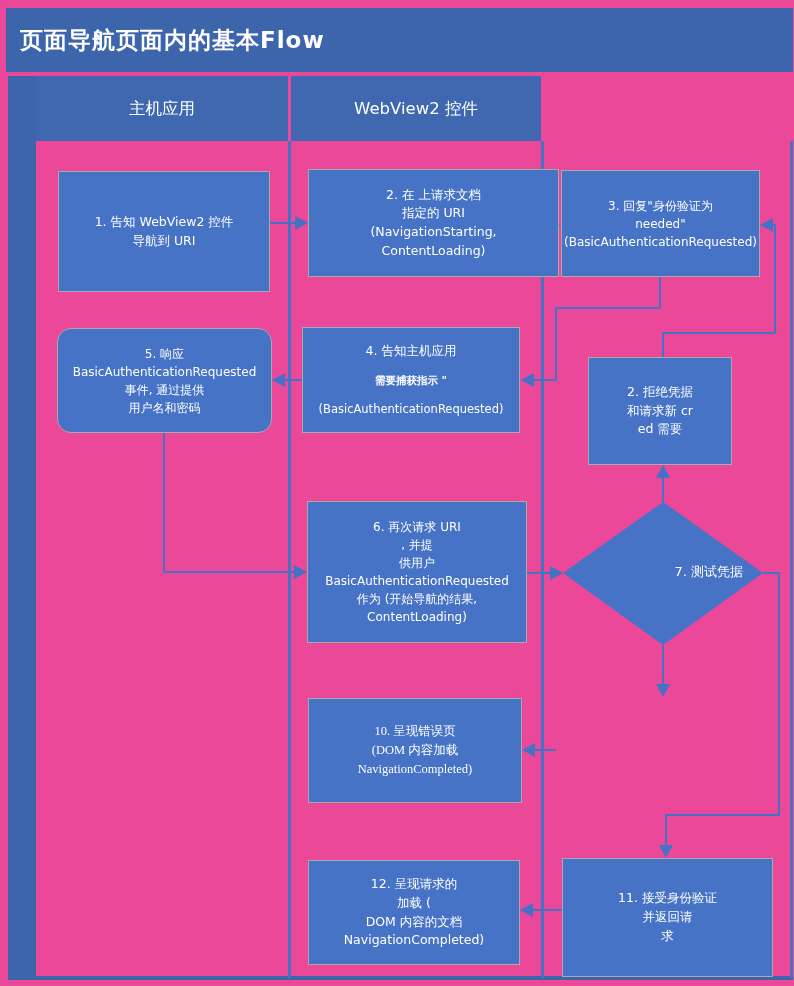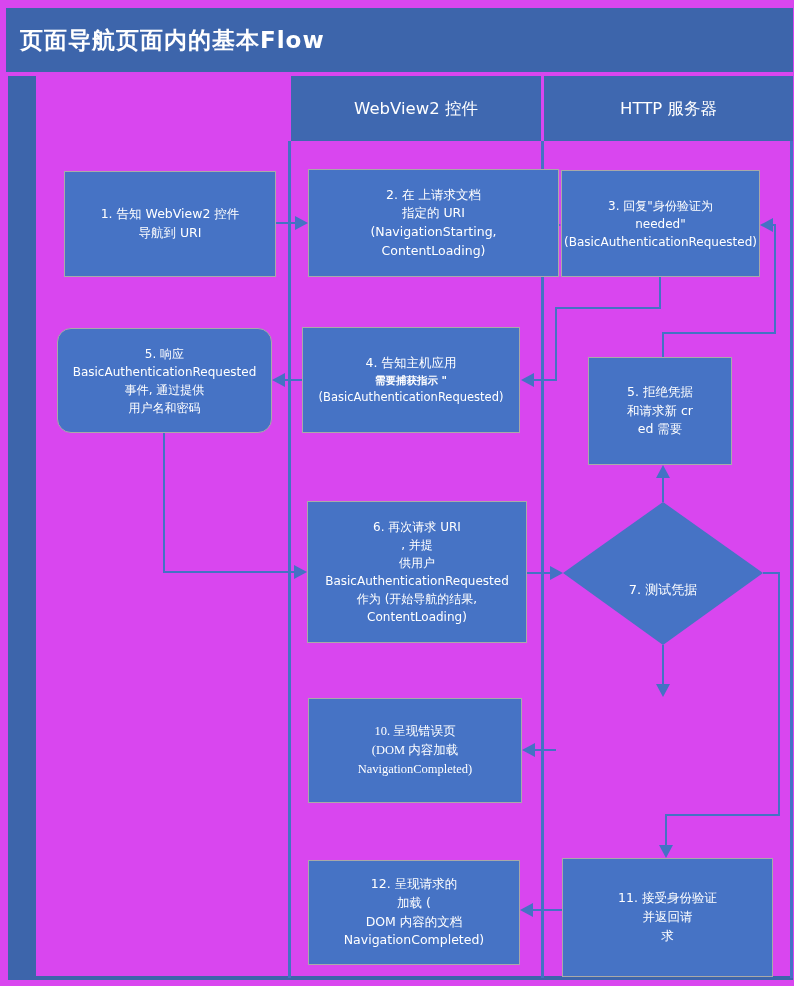--- a/index.html
+++ b/index.html
@@ -1,17 +1,17 @@
 <!DOCTYPE html>
 <html><head>
 <meta charset="utf-8">
 <style>
   html,body{margin:0;padding:0;background:#ffffff;}
   .canvas{
-    position:relative;width:794px;height:986px;background:#d946ef;overflow:hidden;
+    position:relative;width:794px;height:986px;background:#ec4899;overflow:hidden;
     font-family:"DejaVu Sans","Liberation Sans",sans-serif;
   }
   .title-bar{
     position:absolute;left:6px;top:8px;width:787px;height:64px;
     background:#3d65ab;color:#ffffff;display:flex;align-items:center;
     font-size:23px;font-weight:bold;padding-left:14px;box-sizing:border-box;
     letter-spacing:1px;
   }
   .left-col{
     position:absolute;left:8px;top:76px;width:28px;height:904px;background:#3d65ab;
@@ -28,60 +28,60 @@
   #vl2{left:541px;}
   #vl3{left:790px;width:3px;}
   .bottom-border{position:absolute;left:8px;top:976px;width:785px;height:3.5px;background:#3d65ab;}
   .wires{position:absolute;left:0;top:0;z-index:2;}
   .box{
     position:absolute;background:#4673c5;border:1.5px solid #a9a9a9;color:#ffffff;
     display:flex;align-items:center;justify-content:center;text-align:center;
     white-space:pre-line;font-size:12.5px;line-height:1.5;box-sizing:border-box;
     z-index:3;padding:2px 5px;
   }
-  #b1{left:64px;top:171px;width:212px;height:106px;}
+  #b1{left:58px;top:171px;width:212px;height:121px;}
   #b2{left:308px;top:169px;width:251px;height:108px;}
   #b3{left:561px;top:170px;width:199px;height:107px;font-size:12px;}
   #b5{left:57px;top:328px;width:215px;height:105px;font-size:12px;border-radius:14px;}
-  #b4{left:302px;top:327px;width:218px;height:106px;flex-direction:column;}
+  #b4{left:302px;top:327px;width:218px;height:106px;flex-direction:column;gap:12px;}
   #b4 .l1{font-size:12.5px;}
   #b4 .l2{font-size:10.5px;font-weight:bold;}
   #b4 .l3{font-size:11.5px;}
   #b8{left:588px;top:357px;width:144px;height:108px;}
   #b6{left:307px;top:501px;width:220px;height:142px;font-size:12px;}
   #b10{left:308px;top:698px;width:214px;height:105px;font-family:Liberation Serif, serif;}
   #b9{left:556px;top:697px;width:214px;height:106px;}
   #b12{left:308px;top:860px;width:212px;height:105px;}
   #b11{left:562px;top:858px;width:211px;height:119px;}
   .diamond-label{
     position:absolute;left:583px;top:563px;width:160px;color:#ffffff;font-size:13px;
-    z-index:3;text-align:center;margin-top:18px;
+    z-index:3;text-align:right;
   }
   .watermark{
     position:absolute;left:594px;top:941px;width:200px;z-index:4;
     color:#2e2e2e;font-size:22px;font-weight:bold;white-space:nowrap;
     text-shadow:0 0 2px #ffffff,1px 1px 0 #ffffff,-1px -1px 0 #ffffff;
   }
 </style>
 </head>
 <body>
 
 <div class="canvas">
 
   <div class="title-bar">
     <span>页面导航页面内的基本Flow</span>
   </div>
 
   <div class="left-col"></div>
 
+  <div class="lane-head" id="lh1">
+    <span>主机应用</span>
+  </div>
   <div class="lane-head" id="lh2">
     <span>WebView2 控件</span>
-  </div>
-  <div class="lane-head" id="lh3">
-    <span>HTTP 服务器</span>
   </div>
 
   <div class="vline" id="vl1"></div>
   <div class="vline" id="vl2"></div>
   <div class="vline" id="vl3"></div>
   <div class="bottom-border"></div>
 
   <svg class="wires" width="794" height="986" viewBox="0 0 794 986" fill="none" stroke="#4472c4" stroke-width="2">
     <g>
       <path d="M270 223 H296"></path>
@@ -151,21 +151,21 @@
   <div class="box" id="b5">5. 响应
 BasicAuthenticationRequested
 事件, 通过提供
 用户名和密码</div>
   <div class="box" id="b6">6. 再次请求 URI
 , 并提
 供用户
 BasicAuthenticationRequested
 作为 (开始导航的结果,
 ContentLoading)</div>
-  <div class="box" id="b8">5. 拒绝凭据
+  <div class="box" id="b8">2. 拒绝凭据
 和请求新 cr
 ed 需要</div>
   <div class="box" id="b10">10. 呈现错误页
 (DOM 内容加载
 NavigationCompleted)</div>
   <div class="box" id="b11">11. 接受身份验证
 并返回请
 求</div>
   <div class="box" id="b12">12. 呈现请求的
 加载 (

